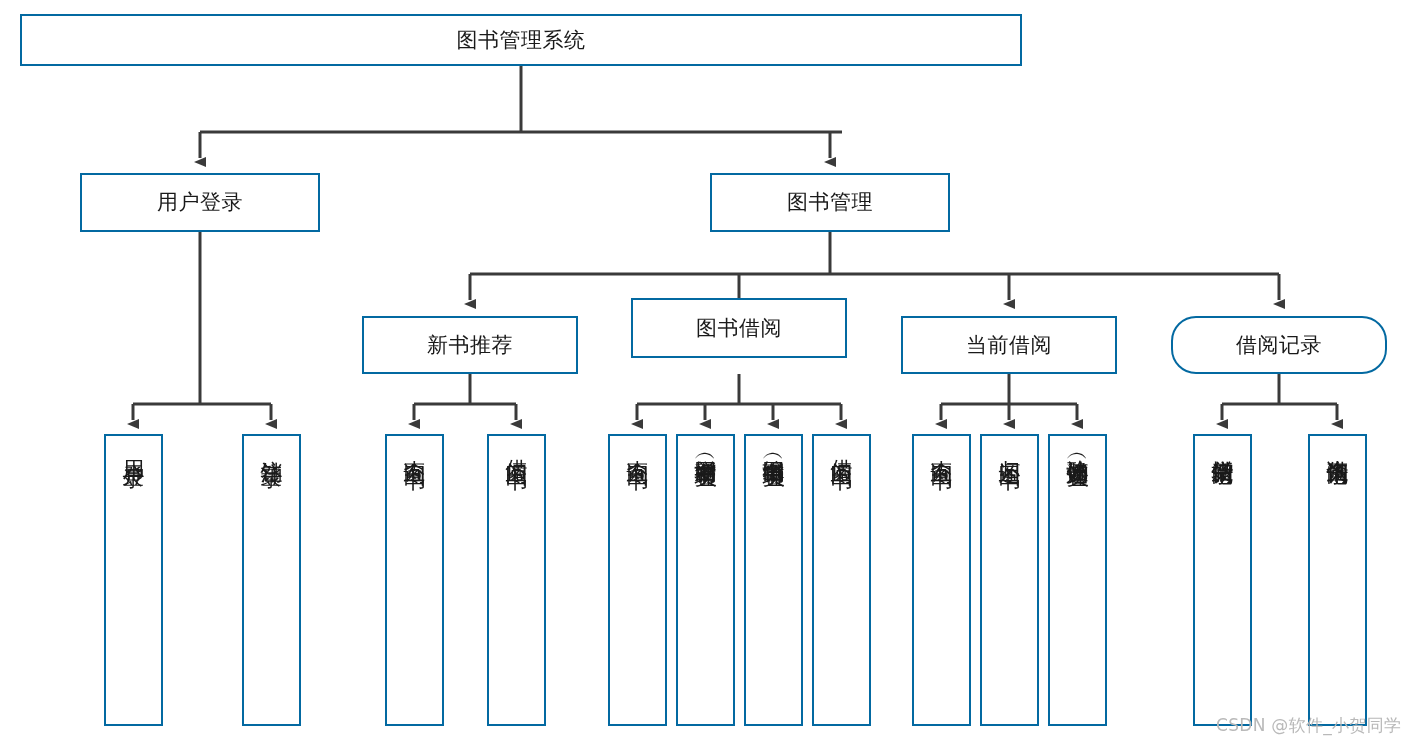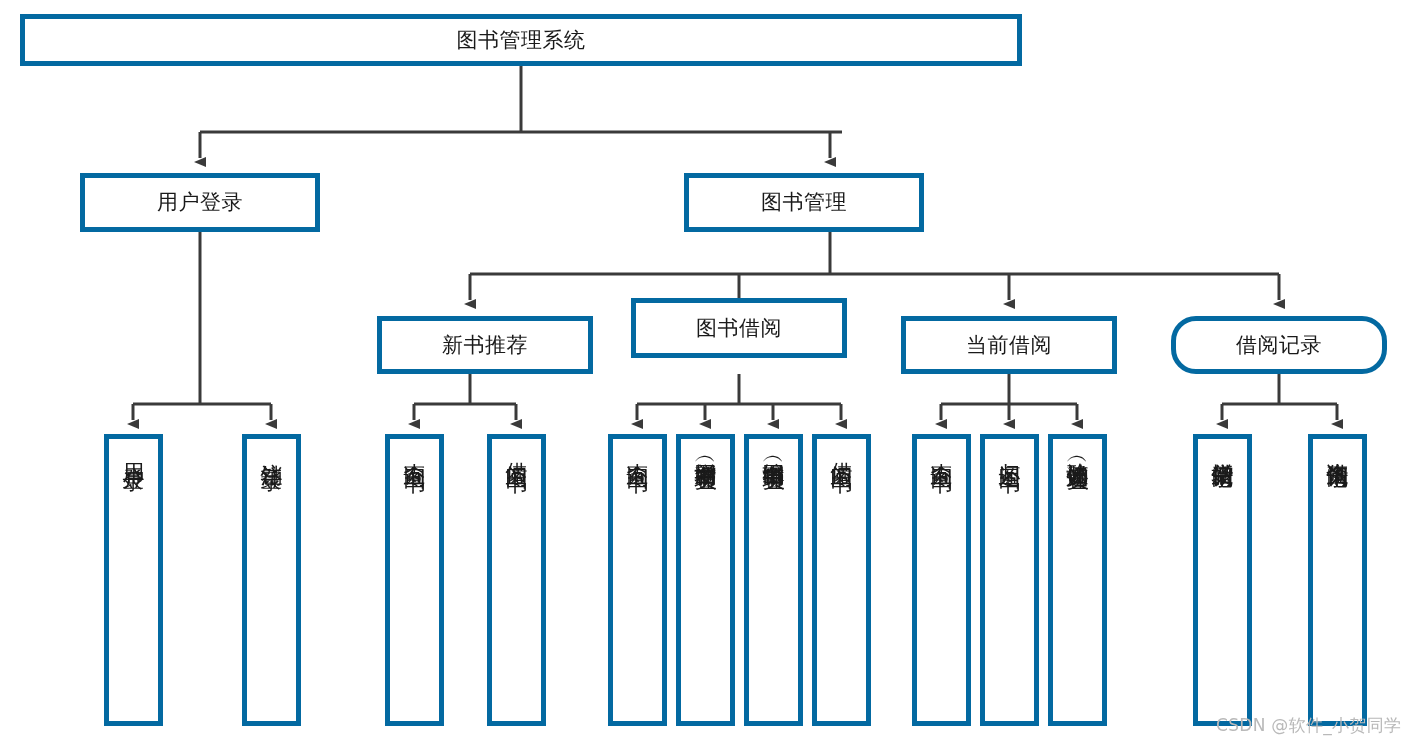--- a/index.html
+++ b/index.html
@@ -22,21 +22,21 @@
     position: absolute;
     left: 0;
     top: 0;
     width: 1405px;
     height: 747px;
     pointer-events: none;
   }
   .node {
     position: absolute;
     box-sizing: border-box;
-    border: 5px solid #0369a1;
+    border: 2px solid #0369a1;
     background: #ffffff;
     display: flex;
     align-items: center;
     justify-content: center;
     color: #1a1a1a;
   }
   .node .label {
     display: block;
     text-align: center;
     line-height: 1.18;
@@ -128,25 +128,25 @@
     </g>
   </svg>
 
   <div class="node horiz" style="left:20px; top:14px; width:1002px; height:52px;">
     <span class="label">图书管理系统</span>
   </div>
 
   <div class="node horiz" style="left:80px; top:173px; width:240px; height:59px;">
     <span class="label">用户登录</span>
   </div>
-  <div class="node horiz" style="left:684px; top:173px; width:240px; height:59px;">
+  <div class="node horiz" style="left:710px; top:173px; width:240px; height:59px;">
     <span class="label">图书管理</span>
   </div>
 
-  <div class="node horiz" style="left:362px; top:316px; width:216px; height:58px;margin-left:15px;">
+  <div class="node horiz" style="left:362px; top:316px; width:216px; height:58px;">
     <span class="label">新书推荐</span>
   </div>
   <div class="node horiz" style="left:631px; top:298px; width:216px; height:60px;">
     <span class="label">图书借阅</span>
   </div>
   <div class="node horiz" style="left:901px; top:316px; width:216px; height:58px;">
     <span class="label">当前借阅</span>
   </div>
   <div class="node horiz" style="left:1171px; top:316px; width:216px; height:58px;border-radius:25px;">
     <span class="label">借阅记录</span>

